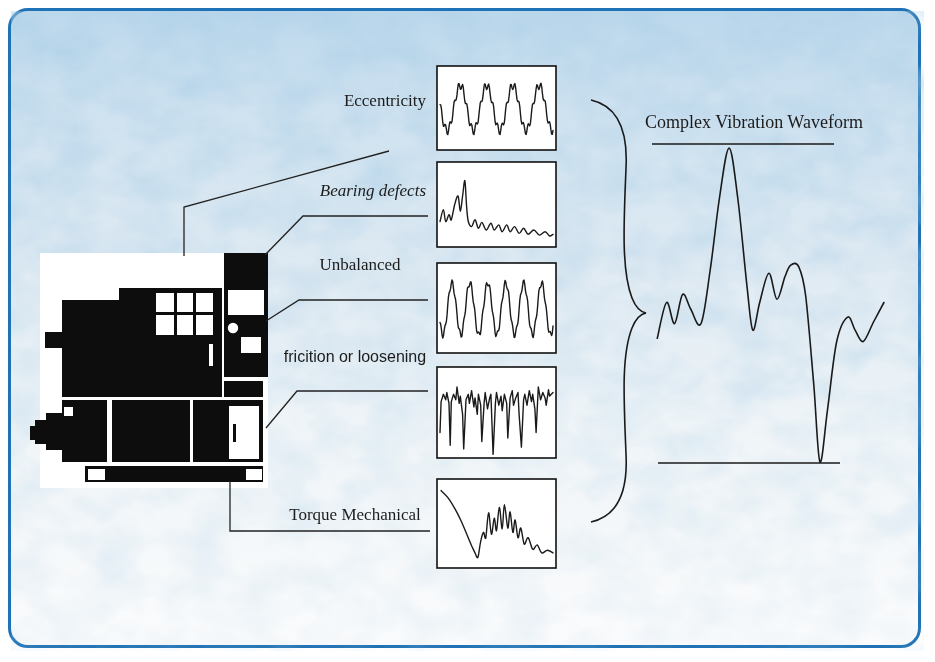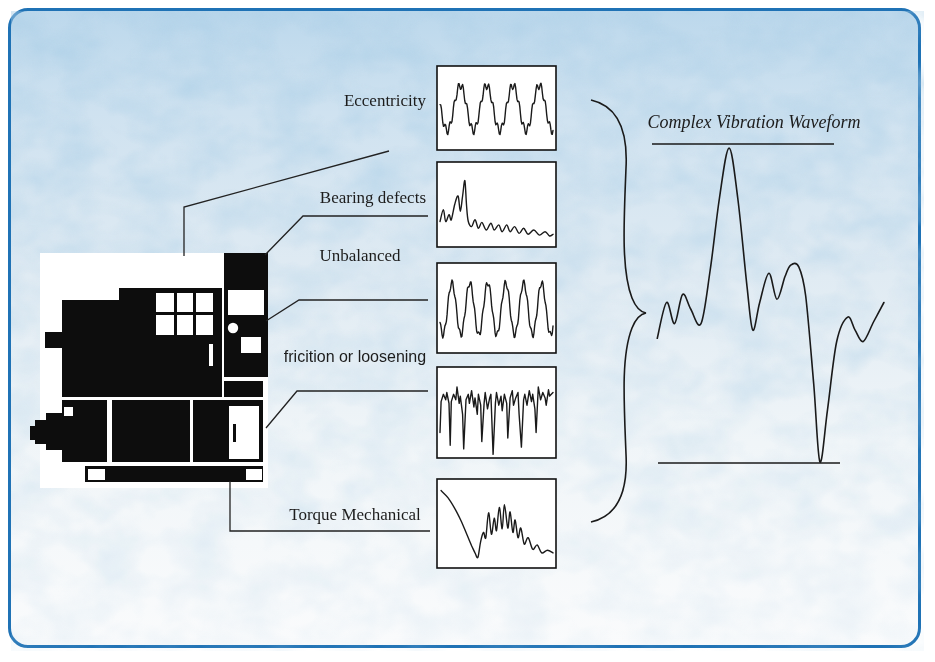--- a/index.html
+++ b/index.html
@@ -12,21 +12,21 @@
     border:3px solid #1f72b5;border-radius:20px;box-sizing:border-box;
     background:linear-gradient(180deg,#bcd8ec 0%,#cfe2f0 16%,#e0ebf3 42%,#f0f5f8 68%,#fafbfc 100%);
     overflow:hidden;
   }
   svg.art{position:absolute;left:0;top:0;width:935px;height:662px;}
   .label{position:absolute;line-height:21px;white-space:nowrap;}
   .serif{font-family:"Liberation Serif", serif;font-size:17px;}
   .sans{font-family:"Liberation Sans", sans-serif;font-size:16px;}
   .center{text-align:center;white-space:normal;}
   .right{text-align:right;}
-  .title{font-size:18px;font-style:italic;}
+  .title{font-size:18px;}
 </style>
 </head>
 <body>
 
 <div class="panel"></div>
 
 <svg class="art" viewBox="0 0 935 662">
   <defs>
     <filter id="paperNoise" x="-5%" y="-5%" width="110%" height="110%">
       <feTurbulence type="fractalNoise" baseFrequency="0.022 0.03" numOctaves="3" seed="11" result="n"></feTurbulence>
@@ -122,23 +122,23 @@
   </g>
 
   <path fill="none" stroke="#1a1a1a" stroke-width="1.6" d="M 591,100 C 618,106 628,130 626,168 C 624,220 621,270 632,298 C 636,308 640,312 646,313 C 640,314 636,318 632,328 C 621,356 624,402 626,454 C 628,492 618,516 591,522"></path>
 
   <line x1="652" y1="144" x2="834" y2="144" stroke="#1a1a1a" stroke-width="1.5"></line>
   <line x1="658" y1="463" x2="840" y2="463" stroke="#1a1a1a" stroke-width="1.5"></line>
 </svg>
 
 <div class="label serif right" style="left:266px;top:90px;width:160px;">Eccentricity</div>
 
-<div class="label serif right" style="left:266px;top:187px;width:160px;">Bearing defects</div>
+<div class="label serif right" style="left:266px;top:180px;width:160px;font-style:italic;">Bearing defects</div>
 
-<div class="label serif center" style="left:281px;top:245px;width:158px;">
+<div class="label serif center" style="left:281px;top:254px;width:158px;">
   <div>Unbalanced</div>
 </div>
 
 <div class="label sans center" style="left:272px;top:346px;width:166px;line-height:21px;">
   <div>fricition or loosening</div>
 </div>
 
 <div class="label serif center" style="left:276px;top:504px;width:158px;">Torque Mechanical</div>
 
 <div class="label serif center title" style="left:628px;top:112px;width:252px;">Complex Vibration Waveform</div>

